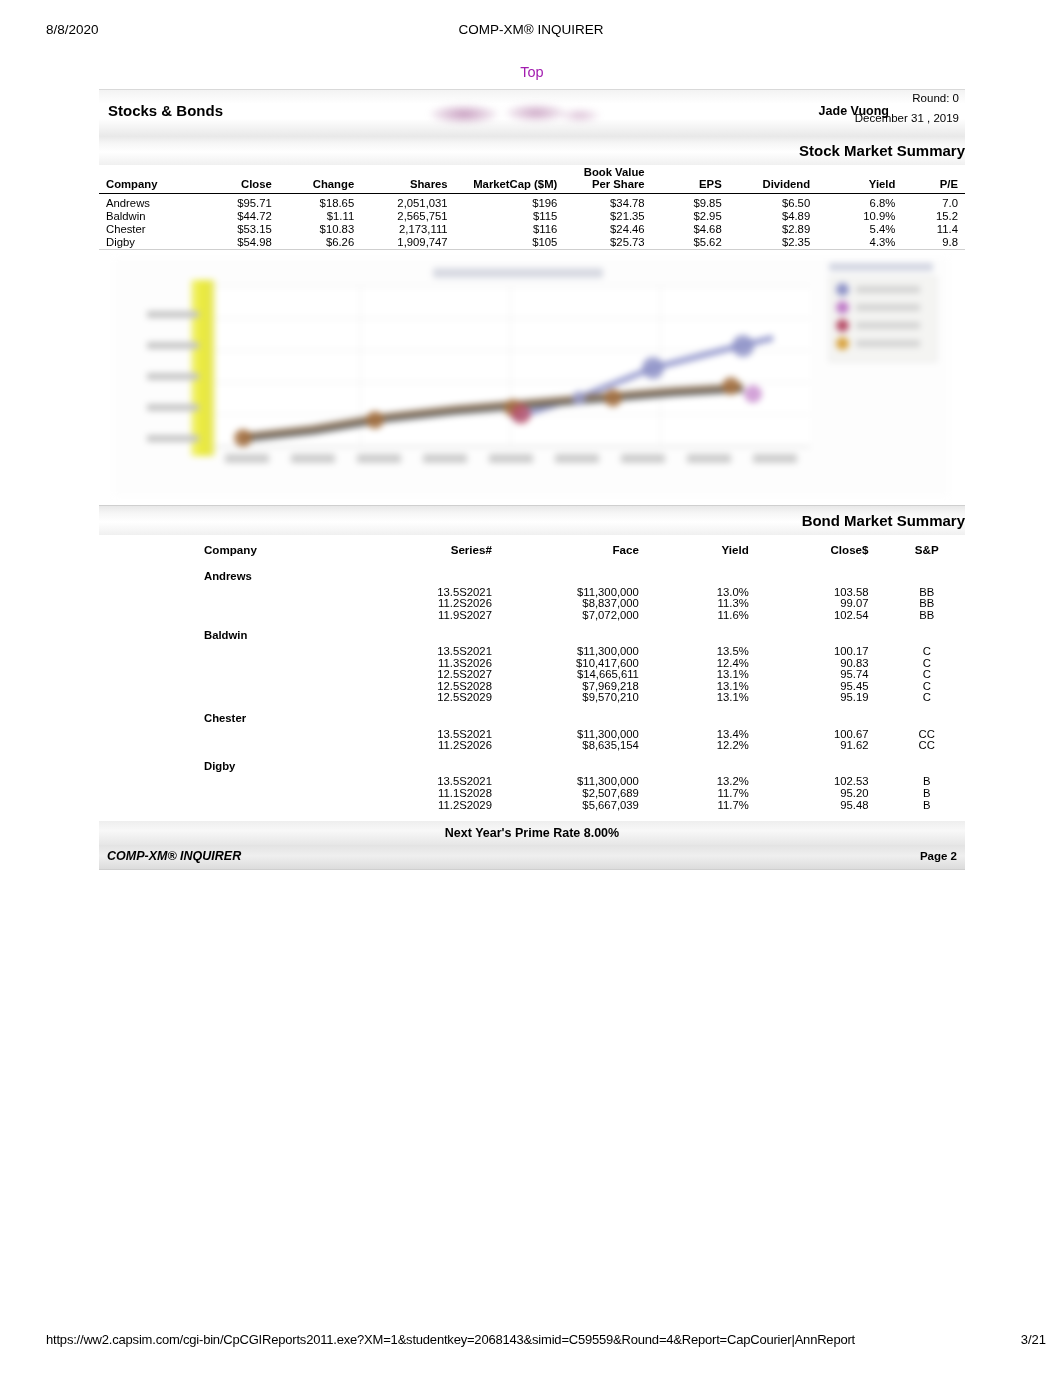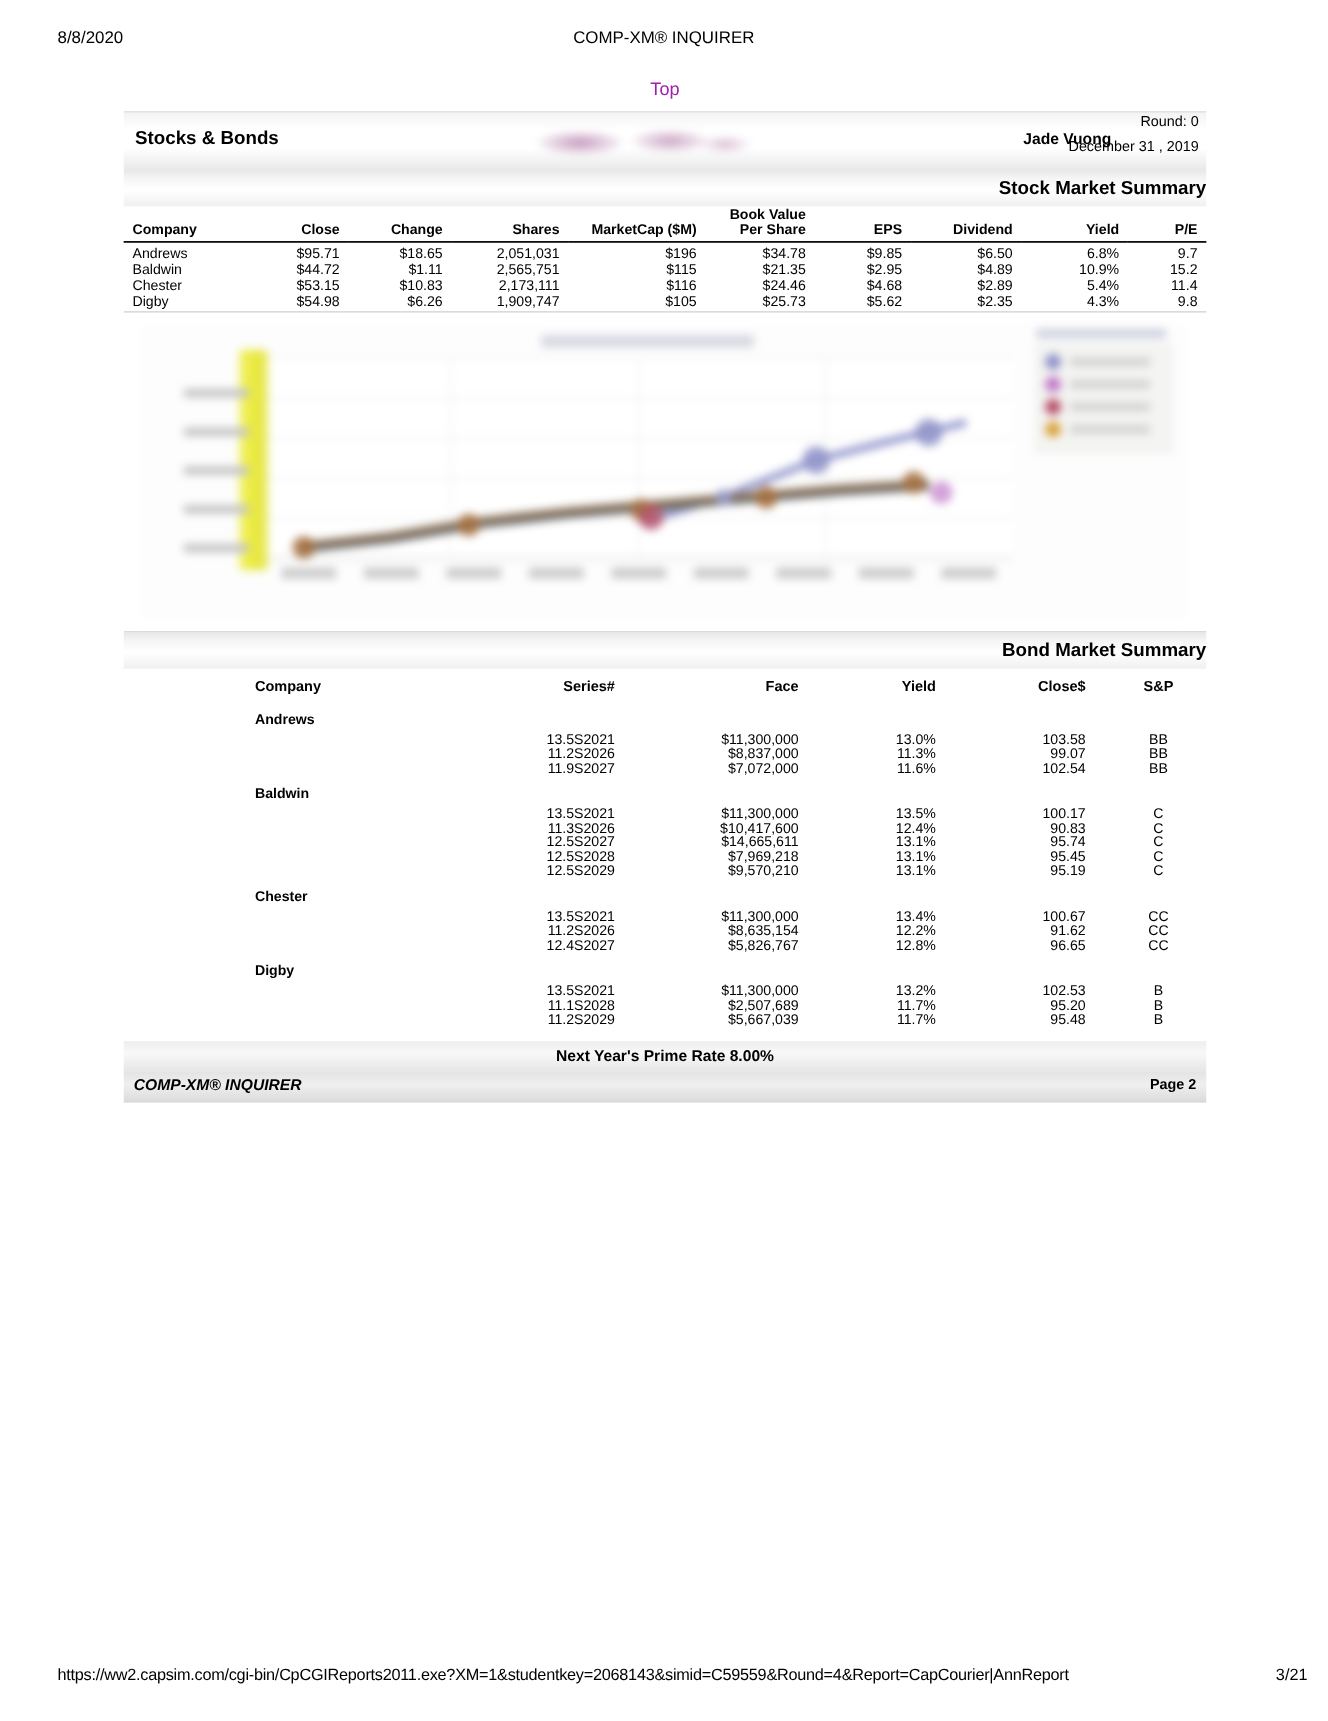--- a/index.html
+++ b/index.html
@@ -391,21 +391,21 @@
       <tr class="first">
         <td class="lbl">Andrews</td>
         <td>$95.71</td>
         <td>$18.65</td>
         <td>2,051,031</td>
         <td>$196</td>
         <td>$34.78</td>
         <td>$9.85</td>
         <td>$6.50</td>
         <td>6.8%</td>
-        <td>9.7</td>
+        <td>7.0</td>
       </tr>
       <tr>
         <td class="lbl">Baldwin</td>
         <td>$44.72</td>
         <td>$1.11</td>
         <td>2,565,751</td>
         <td>$115</td>
         <td>$21.35</td>
         <td>$2.95</td>
         <td>$4.89</td>
@@ -625,28 +625,20 @@
         <td class="c-sp">CC</td>
       </tr>
       <tr>
         <td class="c-company"></td>
         <td class="c-series">11.2S2026</td>
         <td class="c-face">$8,635,154</td>
         <td class="c-yield">12.2%</td>
         <td class="c-close">91.62</td>
         <td class="c-sp">CC</td>
       </tr>
-      <tr>
-        <td class="c-company"></td>
-        <td class="c-series">12.4S2027</td>
-        <td class="c-face">$5,826,767</td>
-        <td class="c-yield">12.8%</td>
-        <td class="c-close">96.65</td>
-        <td class="c-sp">CC</td>
-      </tr>
 
       <tr>
         <td class="c-company group-name">Digby</td>
         <td class="c-series"></td>
           <td class="c-face"></td>
           <td class="c-yield"></td>
           <td class="c-close"></td>
           <td class="c-sp"></td>
       </tr>
       <tr>

